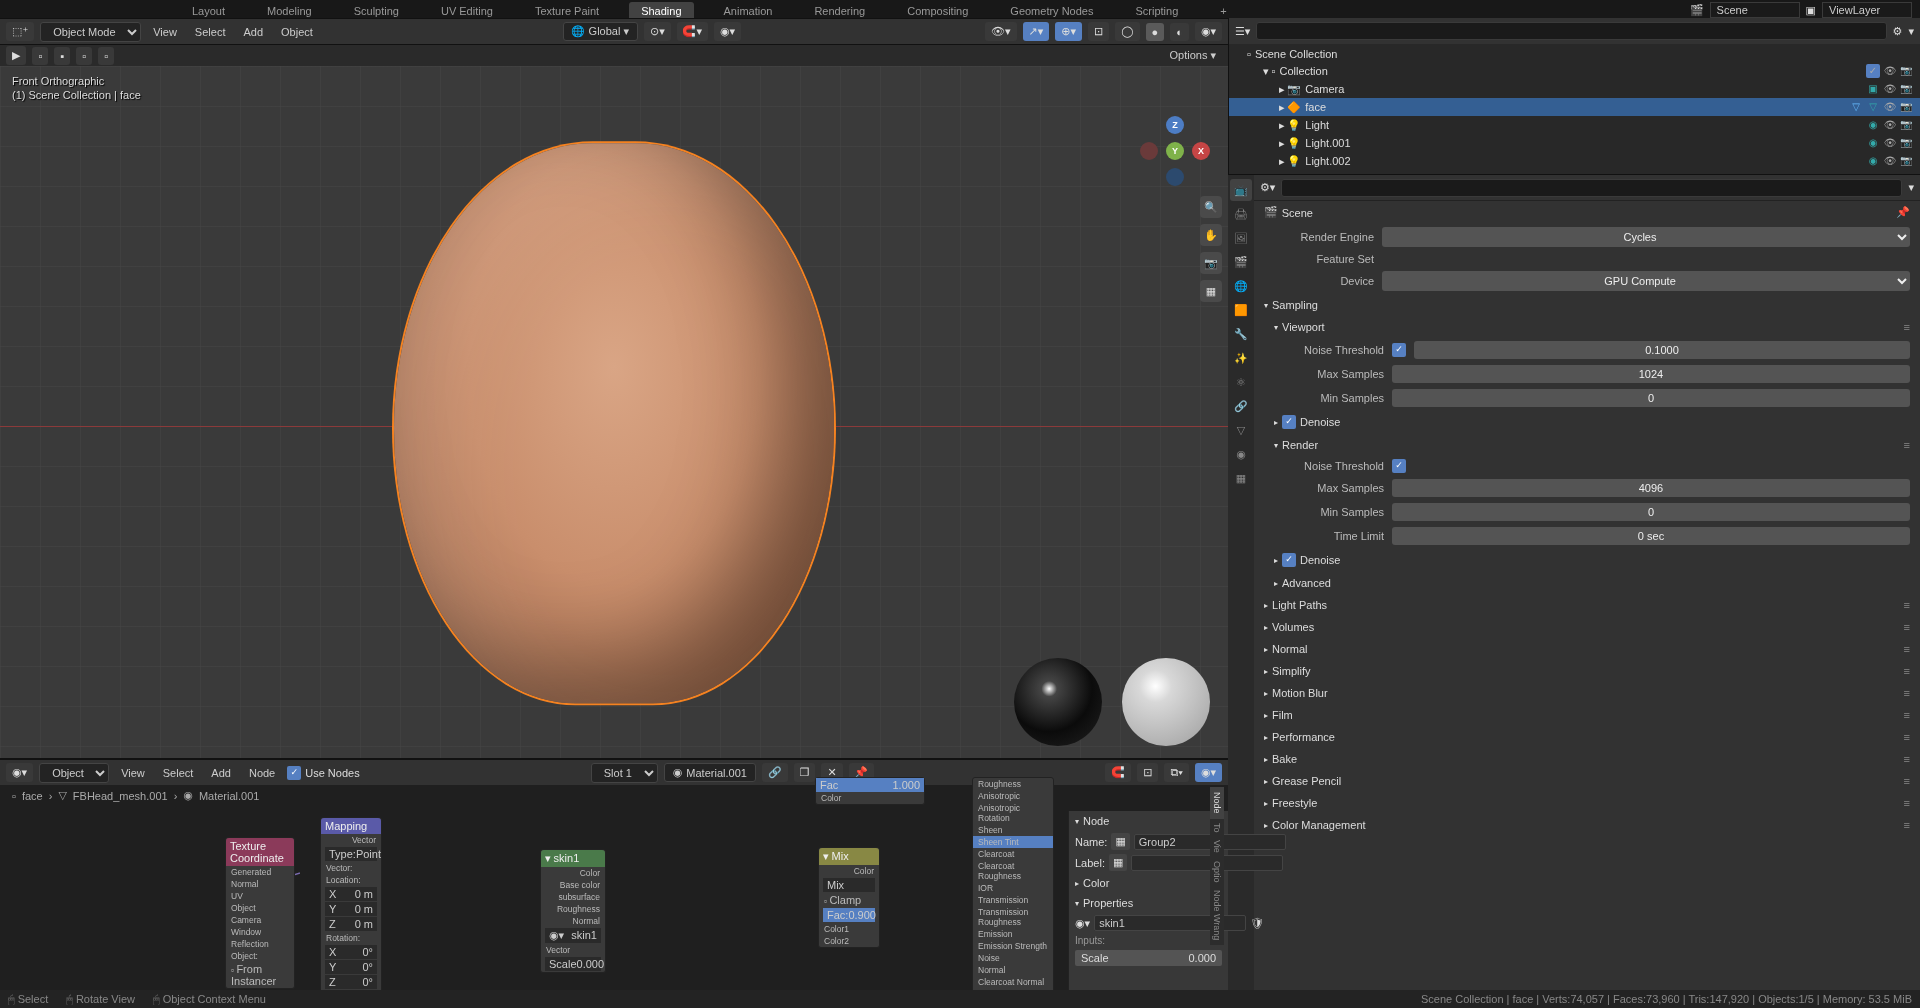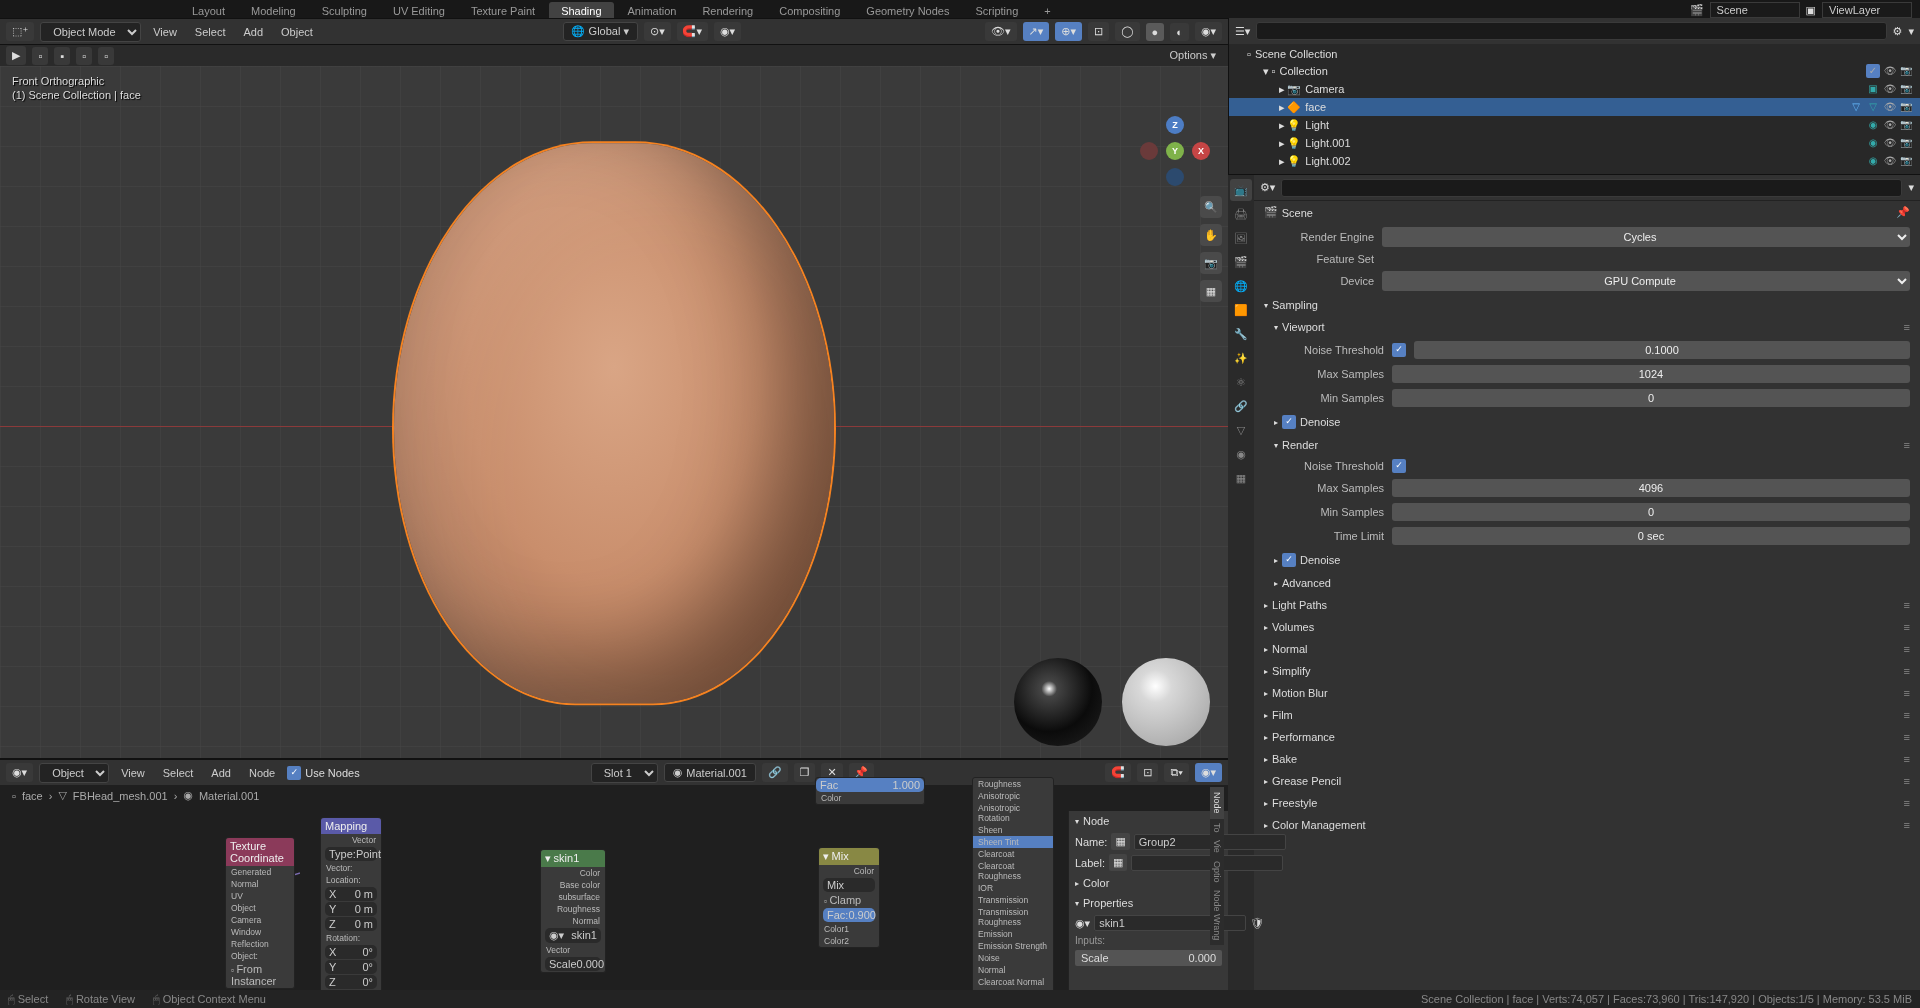--- a/index.html
+++ b/index.html
@@ -1,20 +1,20 @@
 <!DOCTYPE html>
 <html><head>
 <meta charset="utf-8">
 <style>
 * { margin: 0; padding: 0; box-sizing: border-box; font-family: -apple-system, "Segoe UI", sans-serif; font-size: 11px; user-select: none; }
 body { background: #1e1e1e; color: #dddddd; overflow: hidden; width: 1920px; height: 1008px; }
 
 .menubar { height: 18px; background: #181818; display: flex; align-items: center; padding: 0 4px; }
 .menubar-item { padding: 2px 8px; color: #ccc; cursor: pointer; }
-.workspace-tabs { height: 22px; background: #181818; display: flex; align-items: center; padding-left: 180px; gap: 2px; position: absolute; top: 0; left: 0; right: 0; }
+.workspace-tabs { height: 22px; background: #181818; display: flex; align-items: center; padding-left: 180px; gap: 18px; position: absolute; top: 0; left: 0; right: 0; }
 .workspace-tab { padding: 3px 12px; color: #999; cursor: pointer; }
 .workspace-tab.active { background: #424242; color: #fff; border-radius: 3px 3px 0 0; }
 .topright { position: absolute; right: 8px; top: 2px; display: flex; align-items: center; gap: 6px; }
 .topright input { background: #1a1a1a; border: 1px solid #3a3a3a; color: #ccc; padding: 1px 6px; width: 90px; }
 
 .header-strip { height: 26px; background: #323232; display: flex; align-items: center; padding: 0 6px; gap: 6px; border-top: 1px solid #111; }
 .header-strip select, .header-strip .pill { background: #232323; border: 1px solid #444; color: #ccc; padding: 2px 8px; border-radius: 3px; }
 .header-strip .btn { background: #393939; padding: 3px 6px; border-radius: 3px; cursor: pointer; }
 .header-strip .menu { padding: 2px 6px; color: #ccc; cursor: pointer; }
 .spacer { flex: 1; }
@@ -34,21 +34,21 @@
 .sphere.light { background: radial-gradient(circle at 38% 32%, #fff 0%, #d8d8d8 20%, #9d9d9d 100%); }
 .right-gizmos { position: absolute; right: 6px; top: 130px; display: flex; flex-direction: column; gap: 6px; }
 .right-gizmos .g { width: 22px; height: 22px; background: #4a4a4a; border-radius: 4px; text-align: center; line-height: 22px; color: #ddd; cursor: pointer; }
 
 .nodeeditor { height: 232px; background: #232323; position: relative; border-top: 1px solid #111; }
 .node-bg { position: absolute; inset: 26px 0 0 0; background: #1f1f1f; }
 .node-breadcrumb { position: absolute; top: 30px; left: 12px; display: flex; align-items: center; gap: 6px; color: #aaa; }
 .node { position: absolute; background: #3a3a3a; border: 1px solid #222; border-radius: 3px; font-size: 9px; }
 .node .nhead { padding: 2px 4px; color: #eee; border-radius: 3px 3px 0 0; }
 .node .nrow { padding: 1px 5px; color: #bbb; font-size: 8.5px; }
-.node .nfield { background: #2a2a2a; margin: 1px 4px; padding: 1px 4px; border-radius: 5px; color: #ccc; display: flex; justify-content: space-between; }
+.node .nfield { background: #2a2a2a; margin: 1px 4px; padding: 1px 4px; border-radius: 0; color: #ccc; display: flex; justify-content: space-between; }
 
 .outliner { width: 256px; background: #282828; display: flex; flex-direction: column; border-left: 1px solid #111; }
 .outliner-hdr { height: 26px; background: #323232; display: flex; align-items: center; padding: 0 6px; gap: 6px; }
 .outliner-hdr input { background: #1a1a1a; border: 1px solid #3a3a3a; color: #ccc; padding: 2px 6px; flex: 1; border-radius: 3px; }
 .tree { padding: 2px 0; font-size: 11px; }
 .tree-row { display: flex; align-items: center; padding: 2px 6px; gap: 4px; }
 .tree-row.sel { background: #345f93; }
 .tree-row .icons { margin-left: auto; display: flex; gap: 3px; }
 .tree-row .ic { width: 14px; height: 14px; color: #aaa; text-align: center; line-height: 14px; font-size: 10px; }
 .indent1 { padding-left: 18px; } .indent2 { padding-left: 34px; } .indent3 { padding-left: 50px; }

